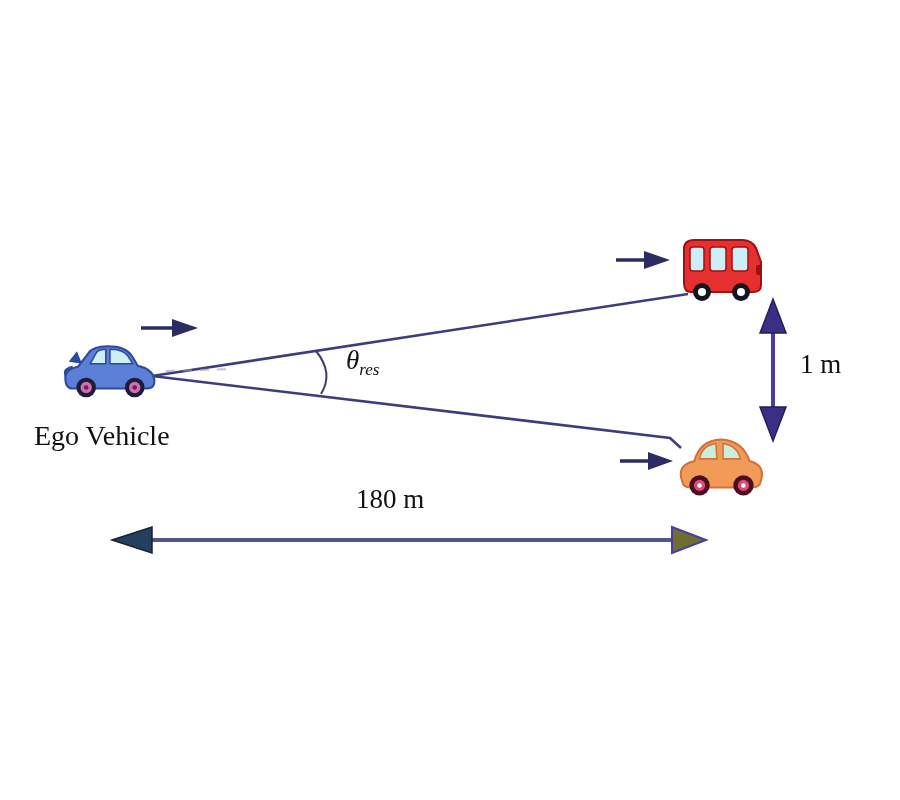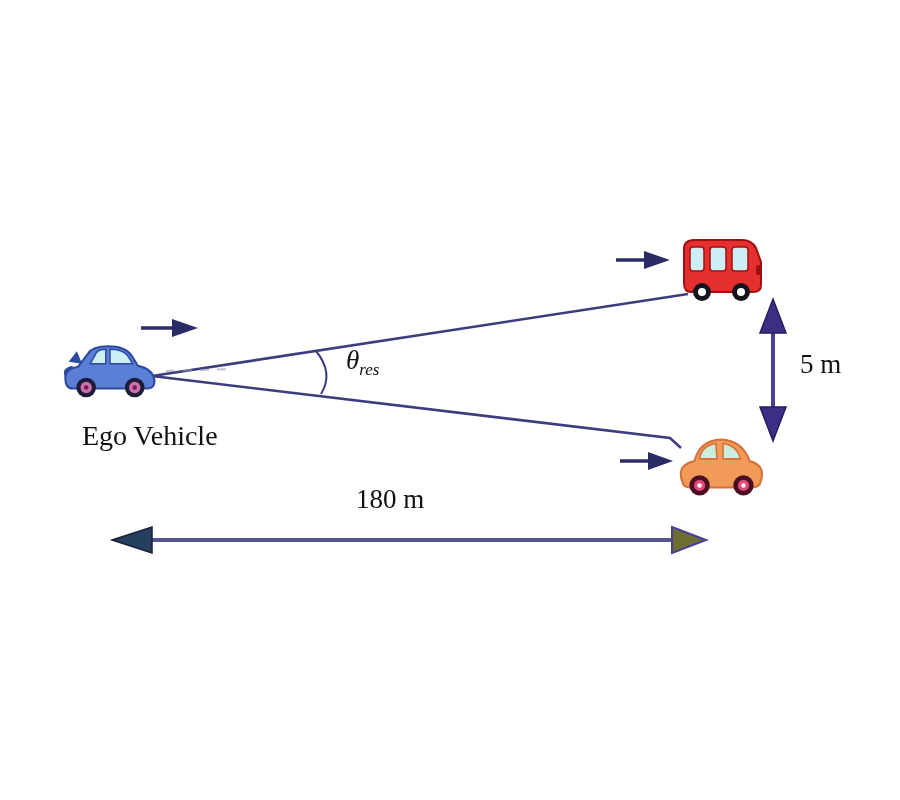--- a/index.html
+++ b/index.html
@@ -112,20 +112,20 @@
     <path d="M29,30 Q31,17 45,15 L46,30 Z" fill="#c9eede" stroke="var(--car-trim)" stroke-width="1.5"></path>
     <path d="M52,15 Q66,17 69,30 L52,30 Z" fill="#c9eede" stroke="var(--car-trim)" stroke-width="1.5"></path>
     <circle cx="29" cy="56" r="10" fill="#4a1022"></circle>
     <circle cx="29" cy="56" r="5.5" fill="#e04878"></circle>
     <circle cx="29" cy="56" r="2.2" fill="#ffffff"></circle>
     <circle cx="72" cy="56" r="10" fill="#4a1022"></circle>
     <circle cx="72" cy="56" r="5.5" fill="#e04878"></circle>
     <circle cx="72" cy="56" r="2.2" fill="#ffffff"></circle>
   </svg>
 
-  <div class="label" style="left:34px; top:421px;margin-left:48px;">Ego Vehicle</div>
+  <div class="label" style="left:34px; top:421px;">Ego Vehicle</div>
 
   <div class="label theta" style="left:346px; top:346px;"><span>θ</span><sub>res</sub></div>
 
-  <div class="label small" style="left:800px; top:350px;">5 m</div>
+  <div class="label small" style="left:800px; top:350px;">1 m</div>
 
   <div class="label small" style="left:356px; top:485px;">180 m</div>
 </div>
 
 </body></html>

